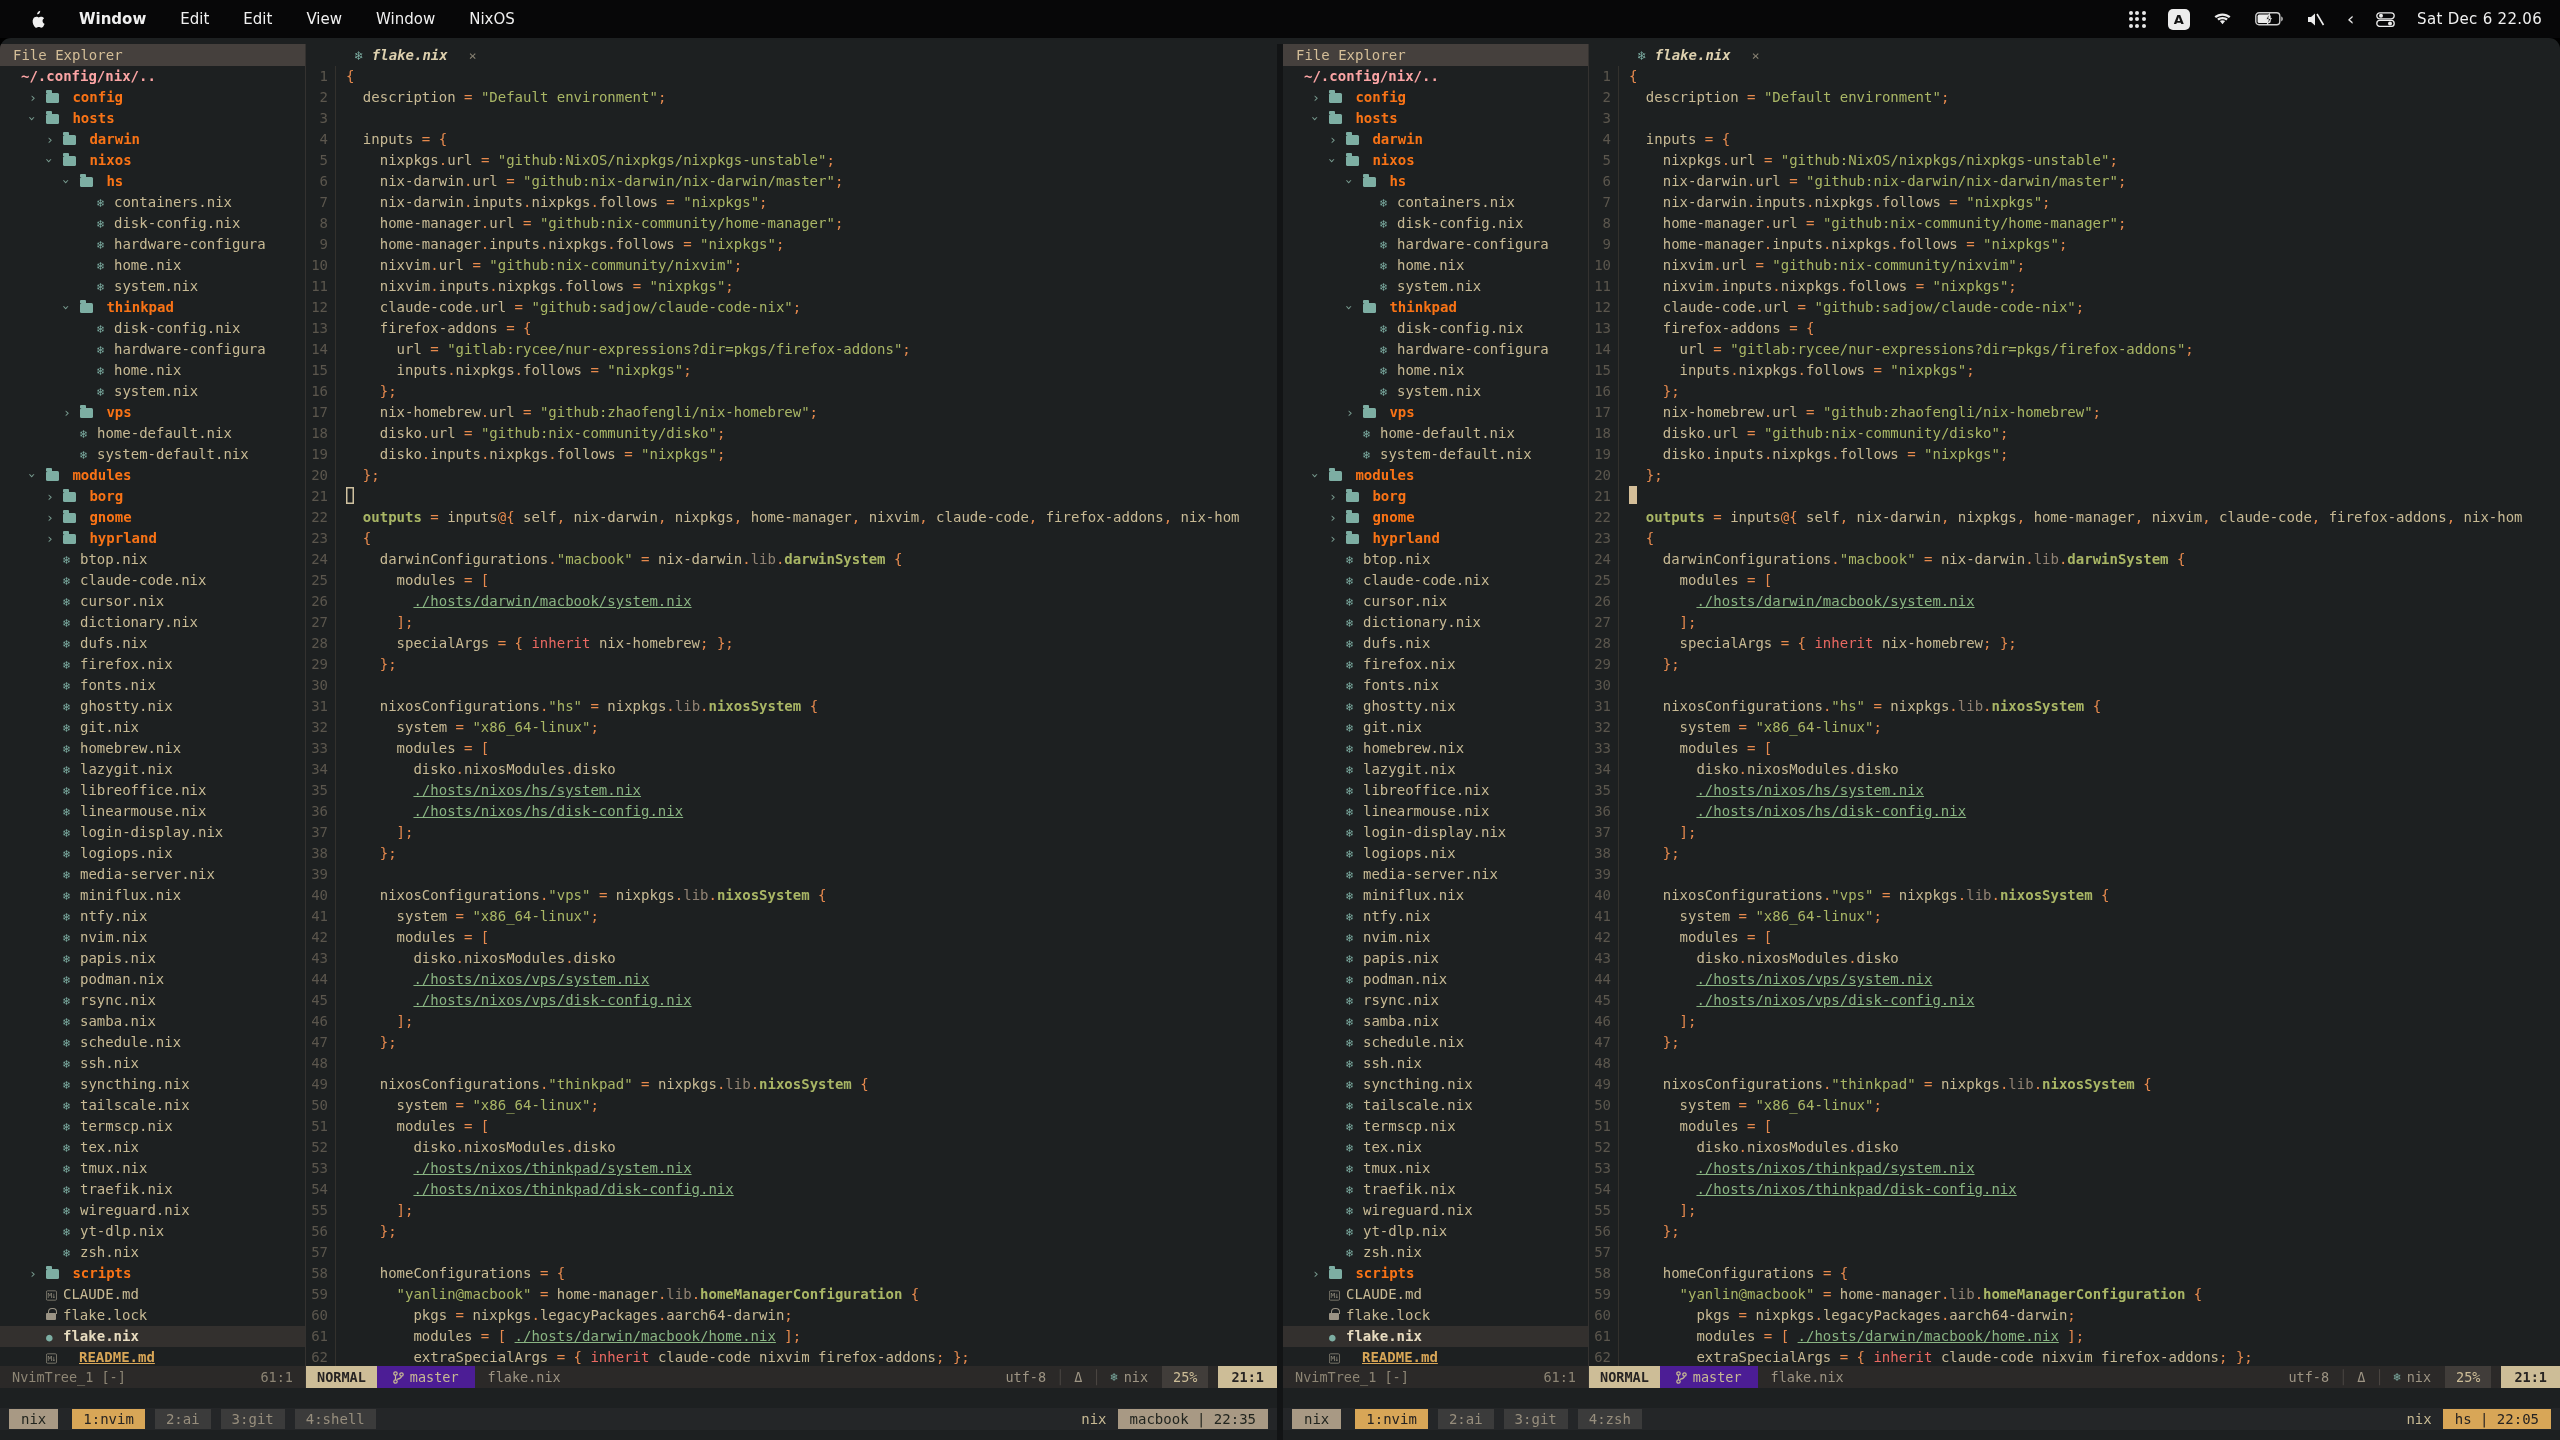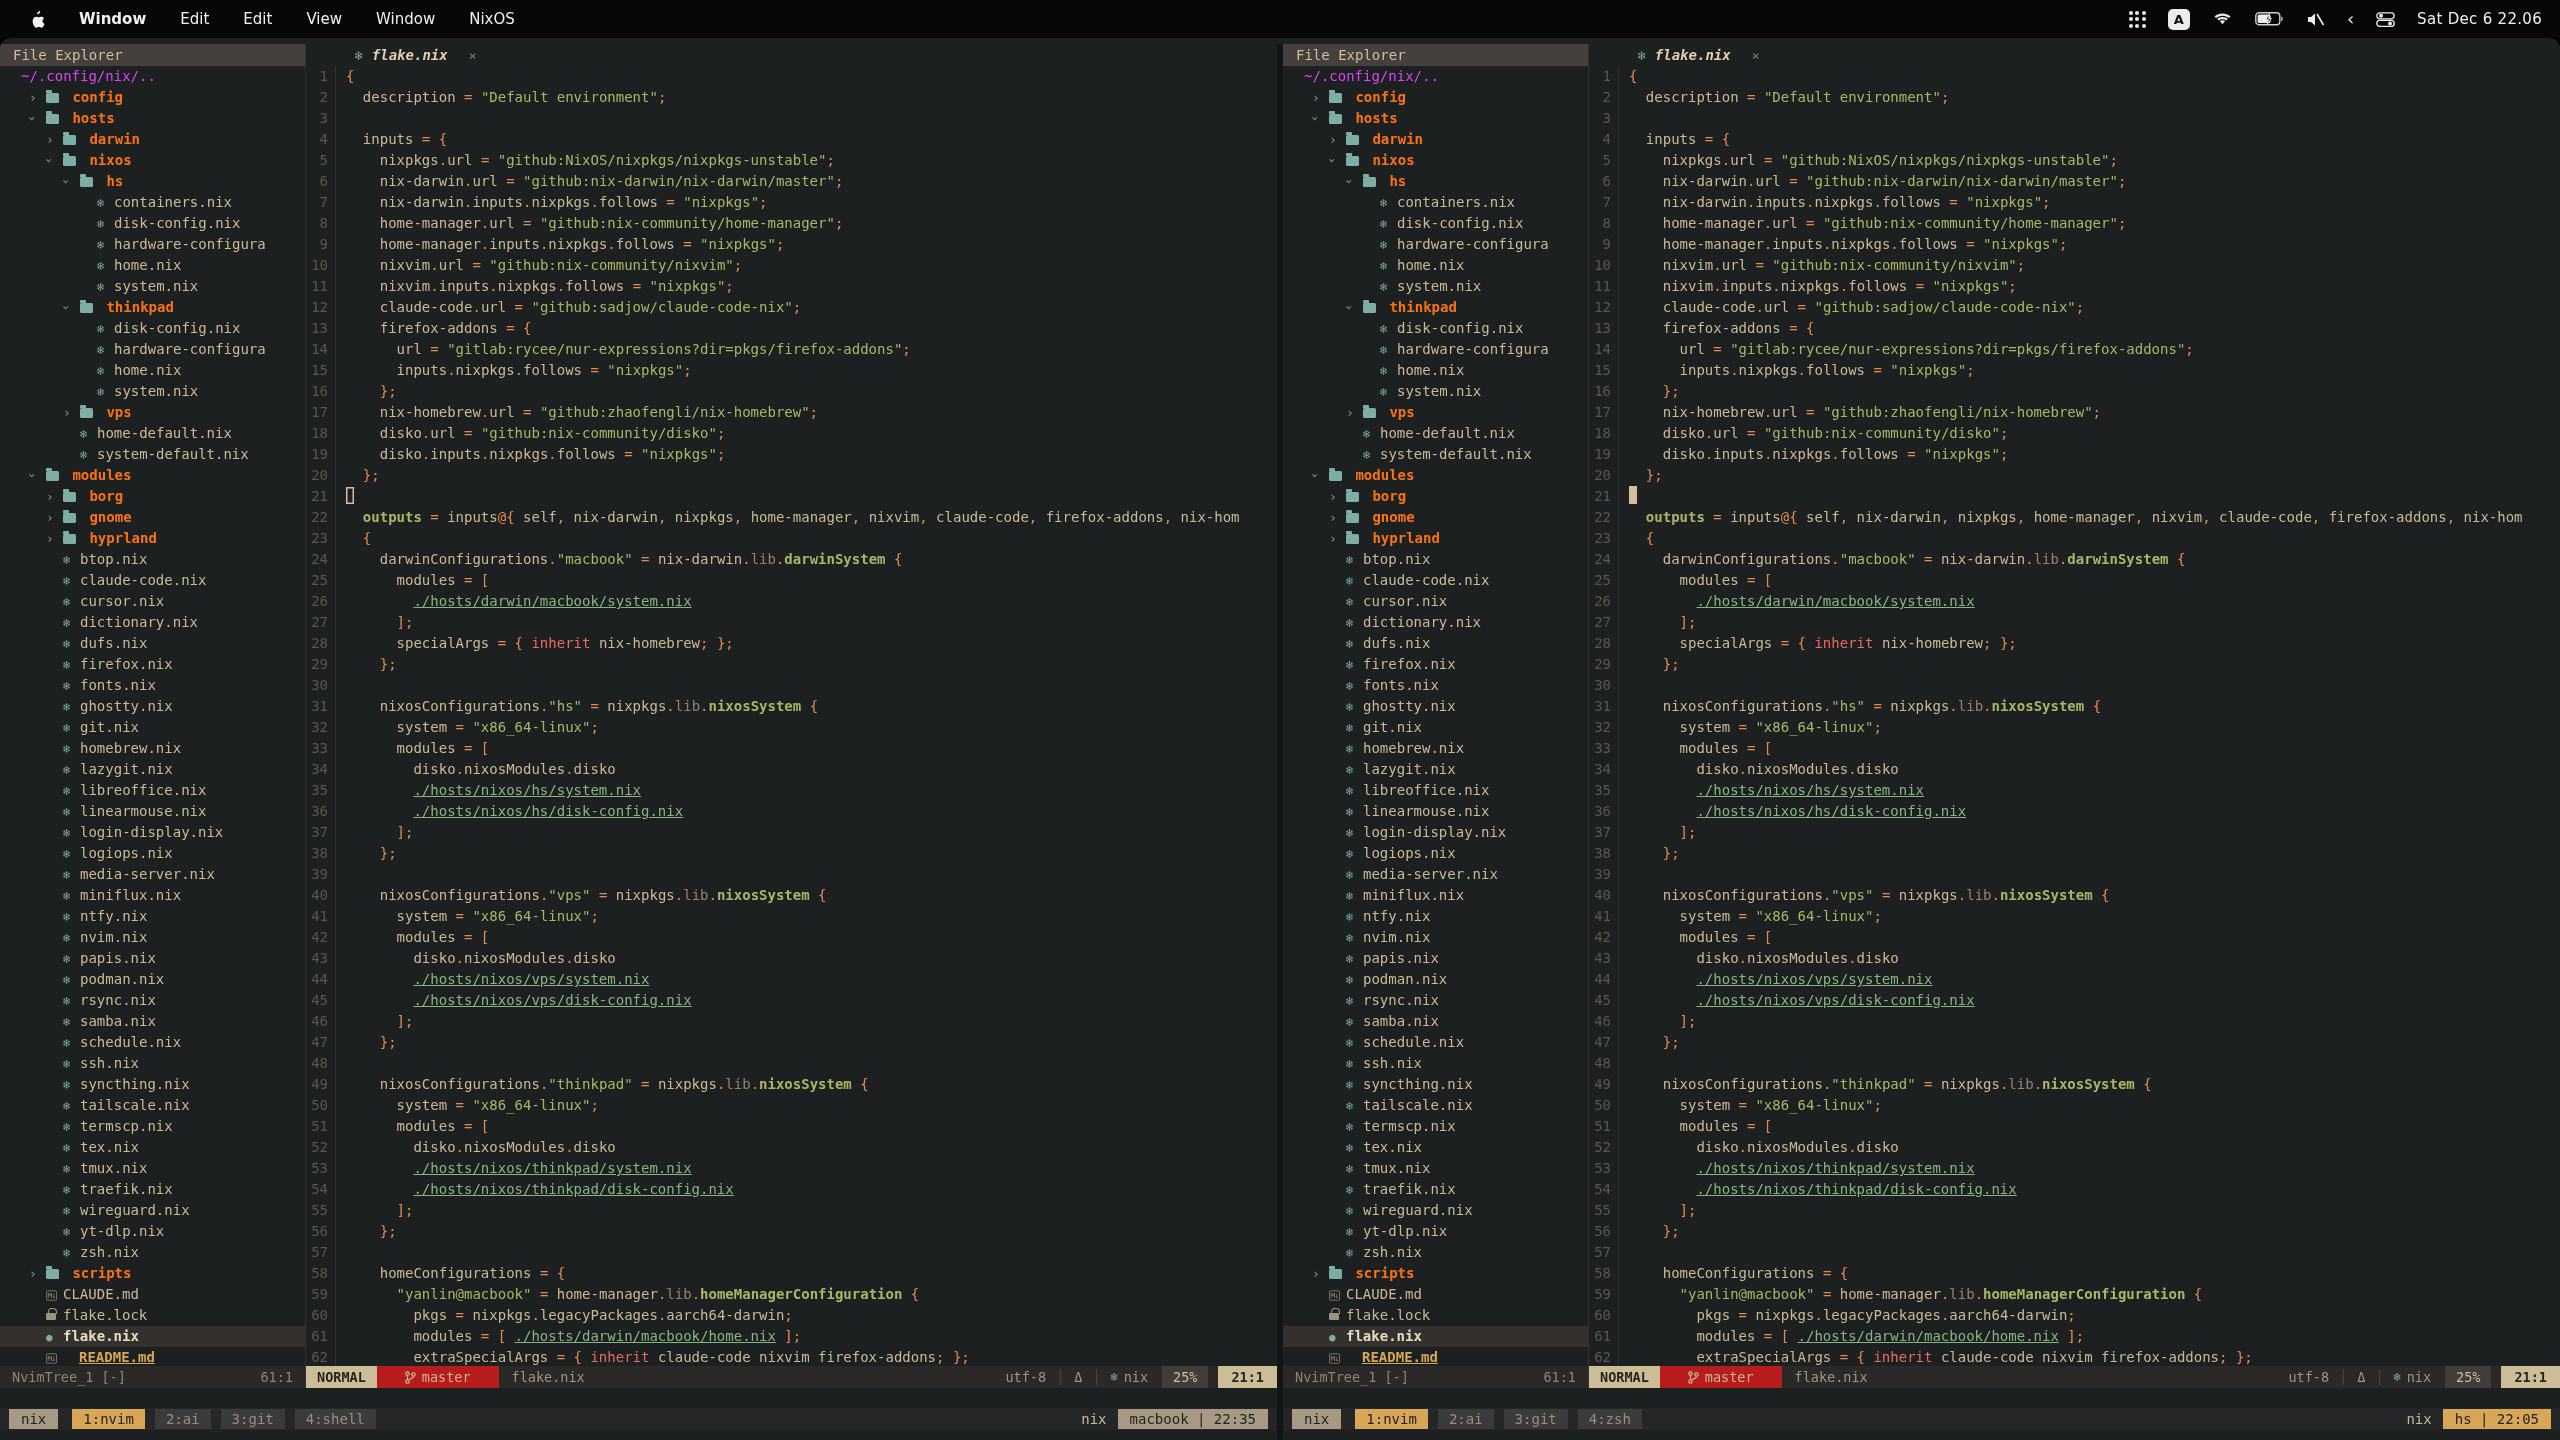--- a/index.html
+++ b/index.html
@@ -56,21 +56,21 @@
   .gi { display:inline-block; width:17px; }
   .gi-nix { color:#7daea3; font-size:12px; }
   .gi-nix-active { color:#7daea3; font-size:11px; }
   .i-md { display:inline-block; transform:scale(.78); transform-origin:left center;
           font-size:10px; color:#8f8a7c; border:1px solid #8f8a7c; border-radius:2px;
           padding:0 1px; line-height:11px; letter-spacing:-1px; margin-right:1px; }
   .i-lock { display:inline-block; width:10px; height:7px; background:#9a9384; border-radius:1px;
             position:relative; margin-right:7px; vertical-align:0px; }
   .i-lock::before { content:""; position:absolute; top:-5px; left:1.5px; width:7px; height:5px;
                     border:1.5px solid #9a9384; border-bottom:none; border-radius:4px 4px 0 0; }
-  .t-root { color:#d946ef; font-weight:normal;margin-top:21px; }
+  .t-root { color:#fca5a5; font-weight:bold;margin-top:21px; }
   .t-dir  { color:#f97316; font-weight:bold; }
   .t-file { color:#c8ba94; }
   .t-active { color:#e8dcc0; font-weight:bold; }
   .t-mod { color:#d8a657; font-weight:bold; text-decoration:underline;padding-left:16px; }
 
   
   .code-body { font-size:14px; }
   .crow { height:21px; line-height:21px; white-space:pre; display:flex; }
   .ln { width:30px; flex:none; text-align:right; padding-right:7px; color:#5b564d;
         border-right:1px solid #33312d; }
@@ -84,21 +84,21 @@
   .tk-u { color:#89b482; text-decoration:underline; }
   .cursor-block { display:inline-block; width:8.4px; height:18px; background:#d4be98; vertical-align:-3px; }
   .cursor-hollow { display:inline-block; width:8.4px; height:17px; box-shadow:inset 0 0 0 1.5px #cfc1a0;
                    vertical-align:-3px; }
 
   
   .statusline { height:22px; background:#2b2928; font-size:13.5px; }
   .sl-tree { display:flex; justify-content:space-between; padding:0 12px; line-height:22px; color:#8d8574; }
   .sl-main { display:flex; align-items:stretch; line-height:22px; color:#9d9483; }
   .sl-mode { background:#cdbd97; color:#262322; font-weight:bold; padding:0 11px; }
-  .sl-branch { background:#b91c1c; color:#c8ba94; padding:0 28px; display:flex; align-items:center; gap:6px; }
+  .sl-branch { background:#4c1d95; color:#c8ba94; padding:0 16px; display:flex; align-items:center; gap:6px; }
   .sl-file { padding-left:13px; color:#9d9483; }
   .sl-right { margin-left:auto; display:flex; align-items:center; gap:10px; }
   .sl-sep { color:#4a4541; }
   .sl-ft { display:flex; align-items:center; gap:6px; }
   .sl-ft .nixg { color:#7daea3; font-size:12px; }
   .sl-progress { background:#413d3a; color:#cdbd97; padding:0 11px; margin-left:4px; }
   .sl-pos { background:#cdbd97; color:#262322; font-weight:bold; padding:0 13px; }
 
   .cmdline { height:20px; background:#1d2021; }
 

